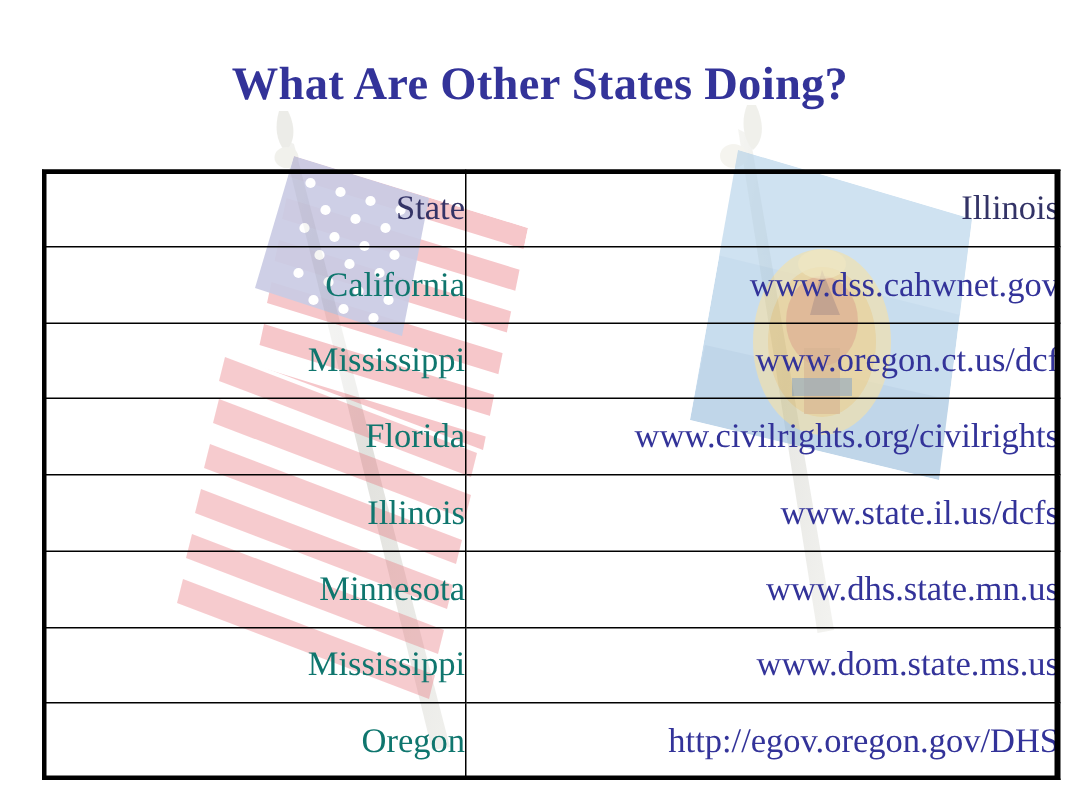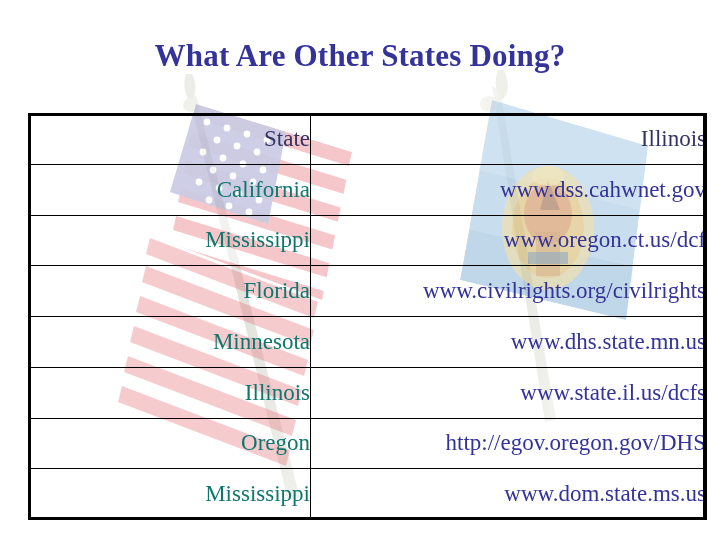--- a/index.html
+++ b/index.html
@@ -244,32 +244,32 @@
         </tr>
         <tr>
           <td class="state-cell">Mississippi</td>
           <td class="link-cell"><span class="lnk">www.oregon.ct.us/dcf</span></td>
         </tr>
         <tr>
           <td class="state-cell">Florida</td>
           <td class="link-cell"><span class="lnk">www.civilrights.org/civilrights</span></td>
         </tr>
         <tr>
+          <td class="state-cell">Illinois</td>
+          <td class="link-cell"><span class="lnk">www.state.il.us/dcfs</span></td>
+        </tr>
+        <tr>
           <td class="state-cell">Minnesota</td>
           <td class="link-cell"><span class="lnk">www.dhs.state.mn.us</span></td>
         </tr>
         <tr>
-          <td class="state-cell">Illinois</td>
-          <td class="link-cell"><span class="lnk">www.state.il.us/dcfs</span></td>
+          <td class="state-cell">Mississippi</td>
+          <td class="link-cell"><span class="lnk">www.dom.state.ms.us</span></td>
         </tr>
         <tr>
           <td class="state-cell">Oregon</td>
           <td class="link-cell"><span class="lnk">http://egov.oregon.gov/DHS</span></td>
-        </tr>
-        <tr>
-          <td class="state-cell">Mississippi</td>
-          <td class="link-cell"><span class="lnk">www.dom.state.ms.us</span></td>
         </tr>
       </tbody>
     </table>
   </div>
 
 </div>
 
 </body></html>

